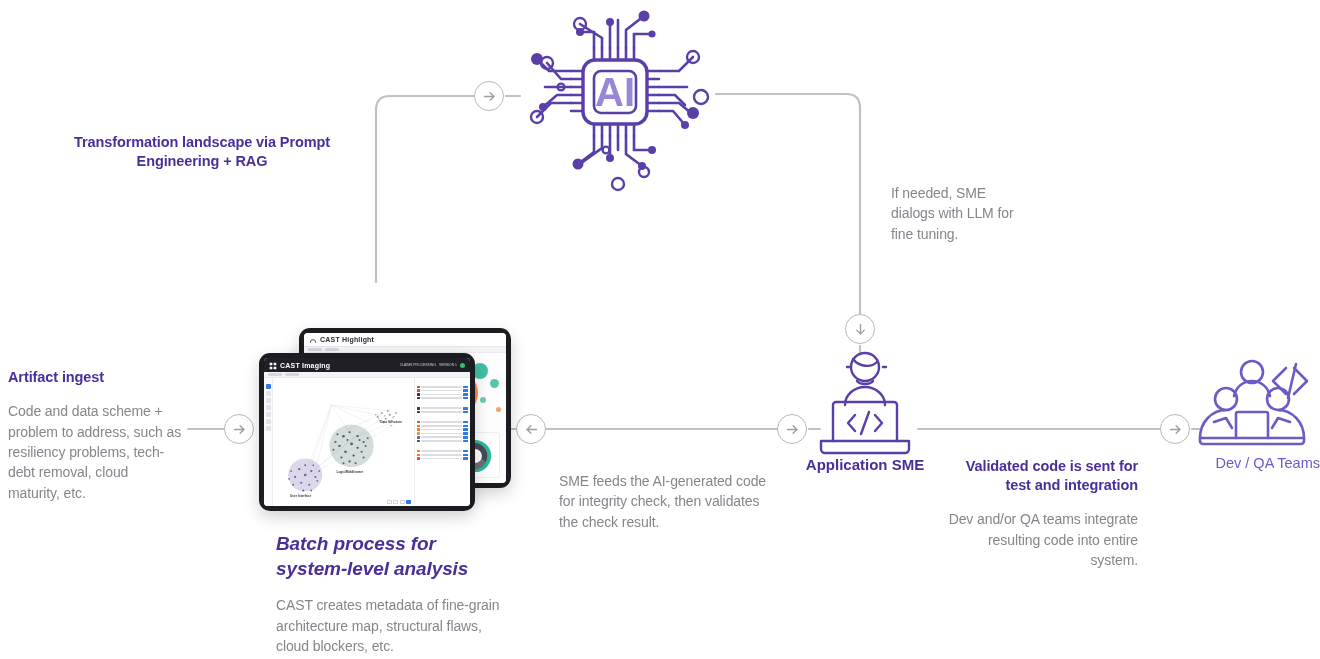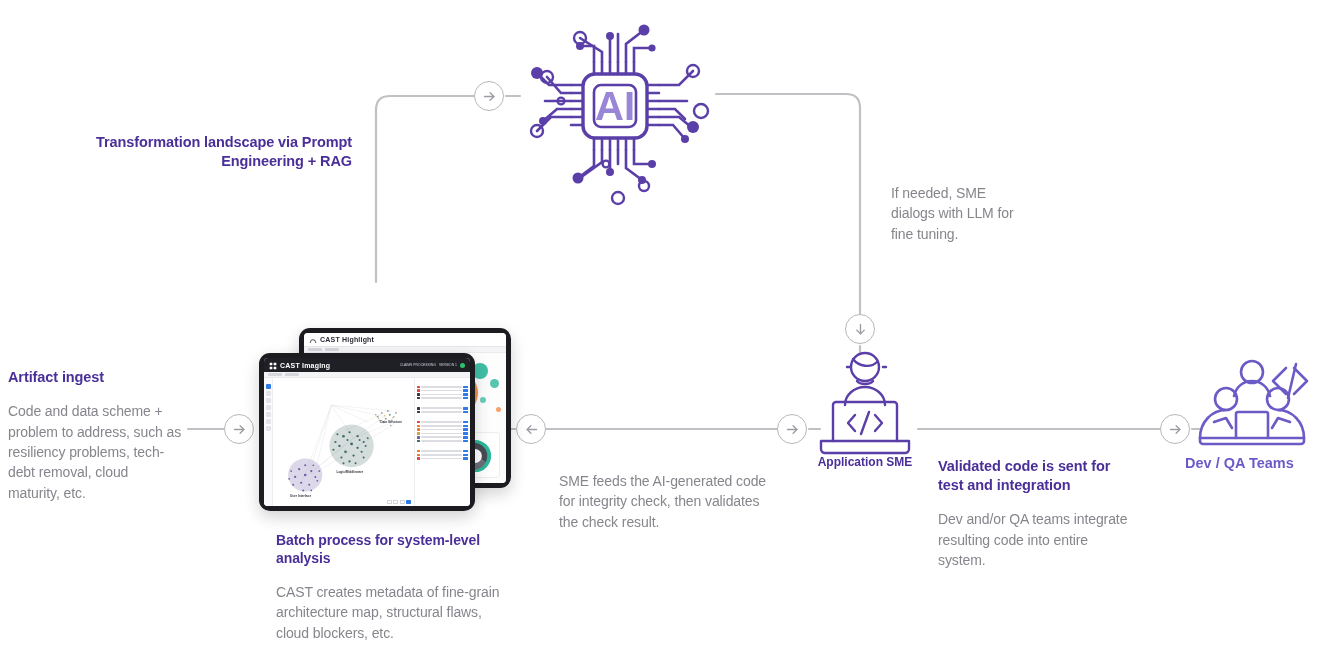--- a/index.html
+++ b/index.html
@@ -20,52 +20,52 @@
     color: #4a2f99;
     letter-spacing: -0.1px;
   }
   .blk p {
     font-size: 14px;
     line-height: 1.46;
     color: #87858c;
     margin-top: 14px;
     letter-spacing: -0.1px;
   }
-  .ta-r { text-align: right; }
+  .ta-r { text-align: center; }
 
   
   #wires { position: absolute; inset: 0; width: 1320px; height: 659px; }
 
   
   .node {
     position: absolute;
     width: 30px; height: 30px;
     border: 1.6px solid #b8b6ba;
     border-radius: 50%;
     background: #ffffff;
     display: flex; align-items: center; justify-content: center;
   }
   .node svg { display: block; }
 
   
-  #chip { position: absolute; left: 515px; top: 16px; width: 200px; height: 205px; }
+  #chip { position: absolute; left: 515px; top: 2px; width: 200px; height: 205px; }
 
   
   #sme-icon { position: absolute; left: 805px; top: 345px; width: 120px; height: 120px; }
   #sme-label {
     position: absolute; left: 795px; top: 455px; width: 140px;
-    text-align: center; font-size: 12px; font-weight: bold;
+    text-align: center; font-size: 15px; font-weight: bold;
     line-height: 1.32; color: #4a2f99;
   }
 
   
   #dev-icon { position: absolute; left: 1190px; top: 352px; width: 125px; height: 105px; }
   #dev-label {
     position: absolute; left: 1185px; top: 454px; width: 135px;
-    text-align: left; font-size: 14.5px; font-weight: bold;
+    text-align: right; font-size: 14.5px; font-weight: normal;
     line-height: 1.32; color: #6b5bc7;
   }
 
   
   #tablets { position: absolute; left: 255px; top: 325px; width: 260px; height: 190px; }
 
   .tab-shell {
     position: absolute;
     background: #1b1b20;
     border-radius: 11px;
@@ -597,26 +597,26 @@
 
   <div class="blk ta-r" style="left:52px; top:133px; width:300px;">
     <h3>Transformation landscape via Prompt Engineering + RAG</h3>
   </div>
 
   <div class="blk" style="left:891px; top:169px; width:135px;">
     <p>If needed, SME dialogs with LLM for fine tuning.</p>
   </div>
 
   <div class="blk" style="left:276px; top:531px; width:235px;">
-    <h3 style="font-size:14px;">Batch process for system-level analysis</h3>
+    <h3 style="font-size:19px;font-style:italic;">Batch process for system-level analysis</h3>
     <p style="">CAST creates metadata of fine-grain architecture map, structural flaws, cloud blockers, etc.</p>
   </div>
 
   <div class="blk" style="left:559px; top:457px; width:215px;">
     <p>SME feeds the AI-generated code for integrity check, then validates the check result.</p>
   </div>
 
-  <div class="blk" style="left:938px; top:457px; width:200px;">
+  <div class="blk" style="left:938px; top:457px; width:200px;text-align:right;">
     <h3>Validated code is sent for test and integration</h3>
     <p>Dev and/or QA teams integrate resulting code into entire system.</p>
   </div>
 
 </div>
 
 </body></html>

